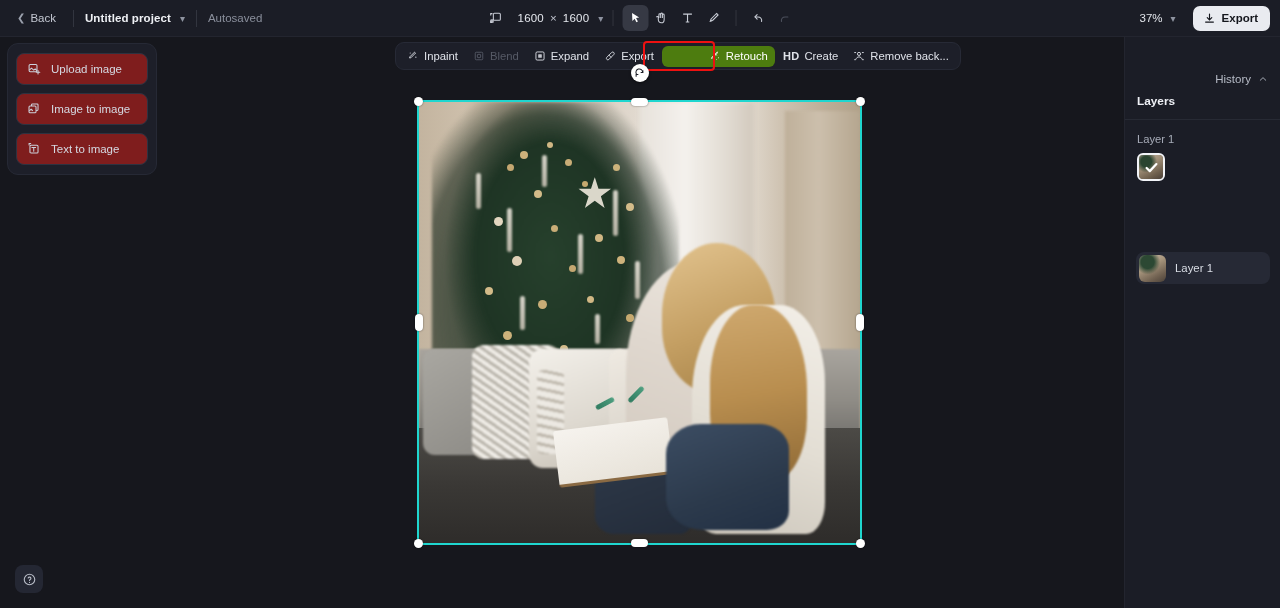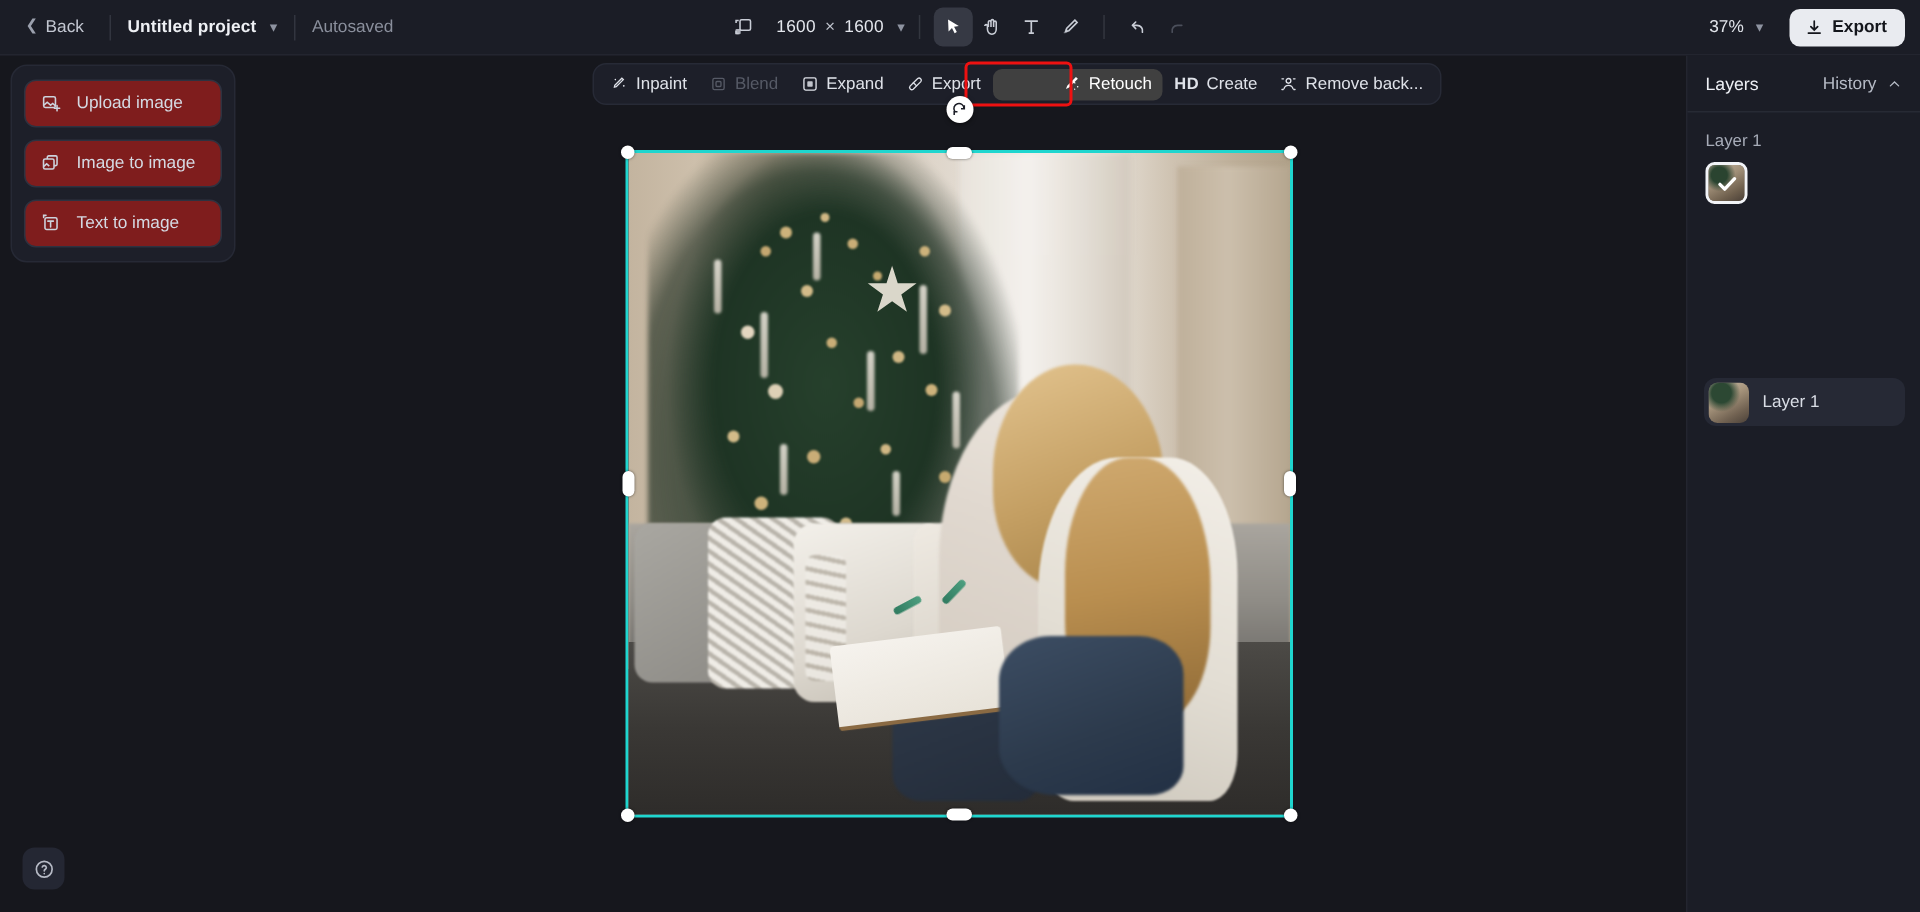--- a/index.html
+++ b/index.html
@@ -87,21 +87,21 @@
   .subbar {
     position: absolute; top: 42px; left: 395px;
     background: #1d1f29; border: 1px solid #272a36; border-radius: 9px;
     height: 28px; display: flex; align-items: center; padding: 0 4px; gap: 1px;
   }
   .sub-item {
     display: flex; align-items: center; gap: 5px; height: 21px;
     padding: 0 7px; border-radius: 6px; cursor: pointer;
     color: #dfe2e9; font-size: 11.3px; white-space: nowrap;
   }
-  .sub-item.active { background: #404040; color: #fff; padding-left: 47px; }
+  .sub-item.active { background: #4d7c0f; color: #fff; padding-left: 47px; }
   .sub-item.dim { color: #565a66; cursor: default; }
   .hd-badge { font-size: 11px; font-weight: bold; letter-spacing: .3px; color: #dfe2e9; }
   .redbox {
     position: absolute; left: 643px; top: 41px; width: 72px; height: 30px;
     border: 2px solid #ee1111; border-radius: 4px; pointer-events: none;
   }
 
   
   .canvas-area { position: absolute; left: 160px; top: 37px; right: 157px; bottom: 0; }
   .art-wrap { position: absolute; left: 259px; top: 65px; width: 441px; height: 441px; }
@@ -226,21 +226,21 @@
 
   
   .layers-panel {
     position: absolute; right: 0; top: 37px; width: 156px; bottom: 0;
     background: #1b1d26; border-left: 1px solid #23252f;
   }
   .lp-head {
     display: flex; align-items: center; justify-content: space-between;
     padding: 12px 12px 11px 12px; border-bottom: 1px solid #272a34;
   }
-  .lp-title { color: #eef0f5; font-size: 11.8px; font-weight: normal; }
+  .lp-title { color: #eef0f5; font-size: 11.8px; font-weight: bold; margin-top: 45px; }
   .lp-history {
     color: #b6bbc6; font-size: 11.5px; display: flex; align-items: center; gap: 7px;
     cursor: pointer;
   }
   .lp-sub { color: #a7acb8; font-size: 11.2px; padding: 13px 12px 8px 12px; }
   .thumb-sel {
     margin-left: 12px; width: 28px; height: 28px; border-radius: 6px;
     border: 2px solid #f2f4f8; overflow: hidden; position: relative; cursor: pointer;
     background: #6b6052;
   }

